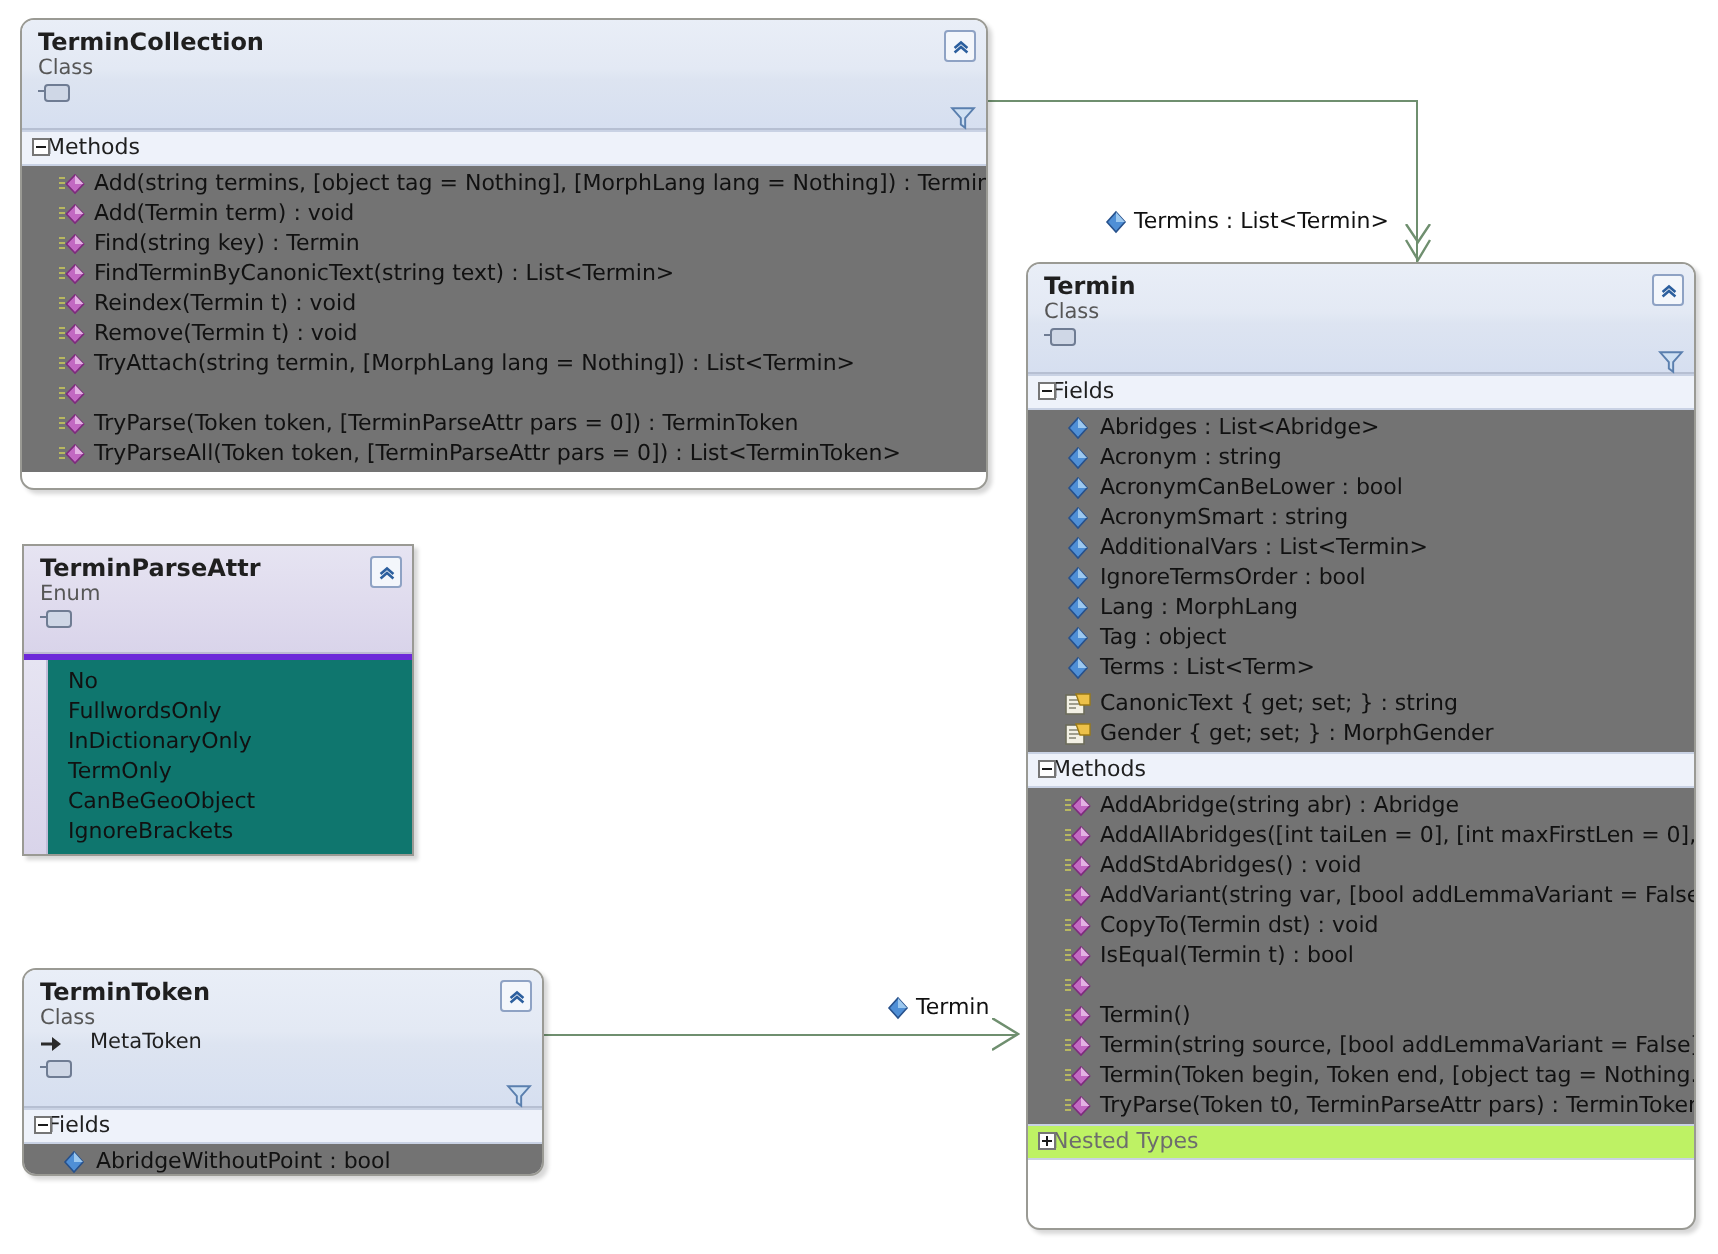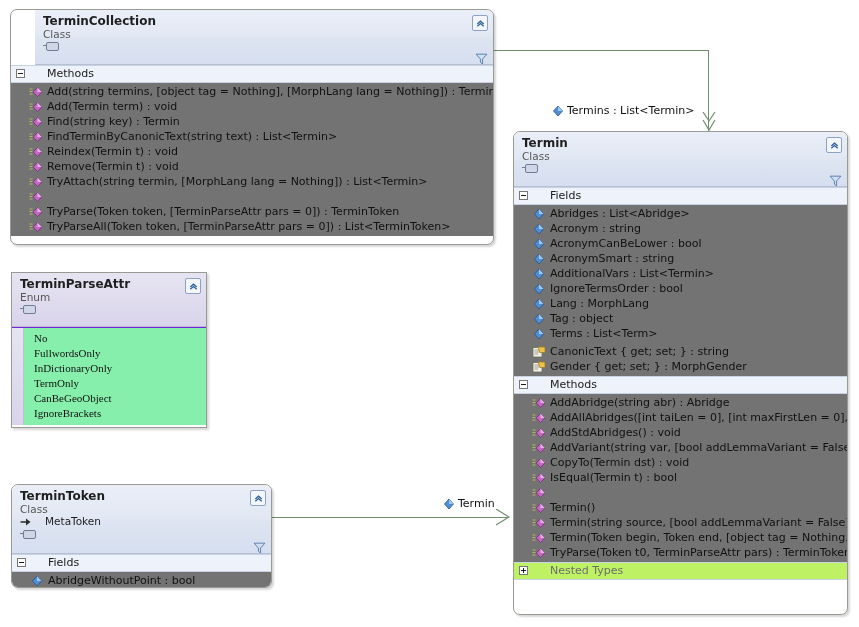--- a/index.html
+++ b/index.html
@@ -63,21 +63,21 @@
     border:1px solid #6f7c93;background:#cfd7e6;border-radius:2px;display:block;
   }
   .pin u{position:absolute;left:0;top:3px;width:4px;height:1px;background:#6f7c93;display:block;}
 
   
   .sec{
     background:#eef2fa;
     border-top:1px solid #c9d2e4;
     border-bottom:1px solid #c9d2e4;
     height:16px;line-height:16px;
-    padding-left:36px;position:relative;
+    padding-left:12px;position:relative;
     font-size:11px;color:#202020;
   }
   .sec.muted{color:#6d6d6d;background:#bef264;}
   .sec .pm{
     position:absolute;left:5px;top:3px;width:9px;height:9px;
     border:1px solid #767676;background:#ffffff;box-sizing:border-box;
   }
   .sec .pm:before{
     content:"";position:absolute;left:1px;top:3px;width:5px;height:1px;background:#1b1b1b;
   }
@@ -89,23 +89,22 @@
   .row{
     height:15px;line-height:15px;
     padding-left:36px;position:relative;
     white-space:nowrap;font-size:11px;color:#111;
     overflow:hidden;
   }
   .row .ico{position:absolute;left:18px;top:2px;width:14px;height:12px;}
 
   
   .enum-body{
-    background:#86efac;position:relative;padding:3px 0 4px 0;
-    border-top:1px solid #6d28d9;
-    font-family:Liberation Serif, serif;
+    background:#0f766e;position:relative;padding:3px 0 4px 0;
+    border-top:3px solid #6d28d9;
   }
   .enum-body:before{
     content:"";position:absolute;left:0;top:0;bottom:0;width:11px;
     background:linear-gradient(to bottom,#e6e4f2,#d9d4ea);
     border-right:1px solid #c3bdd8;
   }
   .enum-row{height:15px;line-height:15px;padding-left:22px;font-size:11px;color:#111;
             white-space:nowrap;position:relative;}
 
   
@@ -147,21 +146,21 @@
     <span class="ico">
       <svg viewBox="0 0 12 12" width="12" height="12">
         <polygon points="6,1 10.5,6 6,11 1.5,6" fill="#4f8fd6" stroke="#27518c" stroke-width=".8"></polygon>
         <polygon points="6,1 10.5,6 6,6" fill="#9cc8ef"></polygon>
       </svg>
     </span>
     <span>Termin</span>
   </div>
 
   <div class="uml" style="left:10px;top:9px;width:484px;height:236px;">
-    <div class="hdr" style="height:48px;margin-left:24px;">
+    <div class="hdr" style="height:48px;">
       <div class="cls-name">TerminCollection</div>
       <div class="cls-kind">Class</div>
       <div class="hdr-bottom">
         <span class="pin"><i></i><u></u></span>
       </div>
       <div class="chev">
         <svg viewBox="0 0 12 12" width="11" height="11">
           <polyline points="2.5,6.5 6,3.5 9.5,6.5" fill="none" stroke="#2c5f9e" stroke-width="1.4"></polyline>
           <polyline points="2.5,9 6,6 9.5,9" fill="none" stroke="#2c5f9e" stroke-width="1.4"></polyline>
         </svg>

